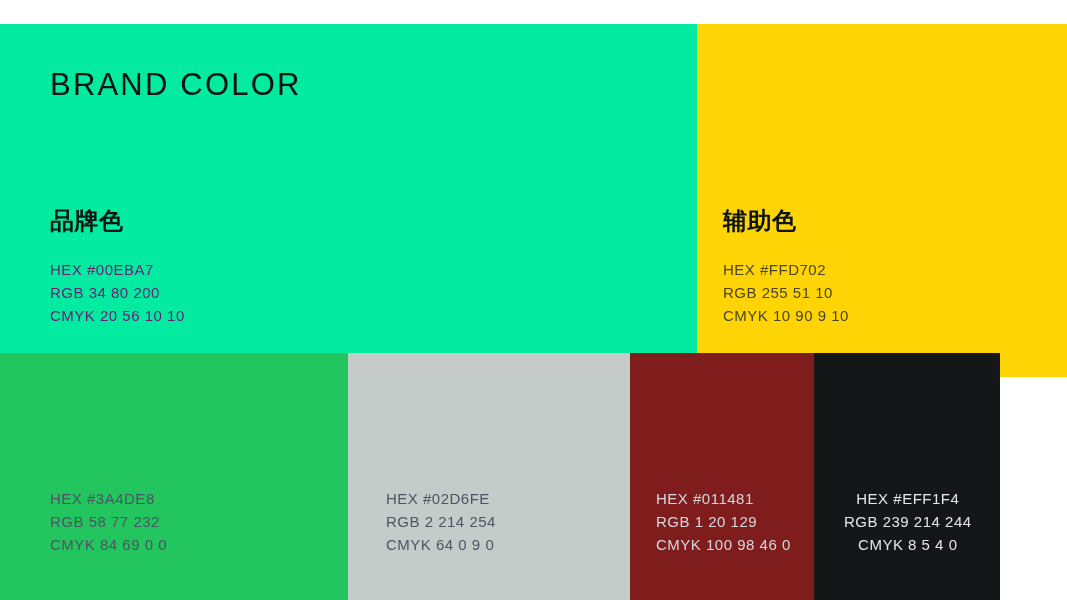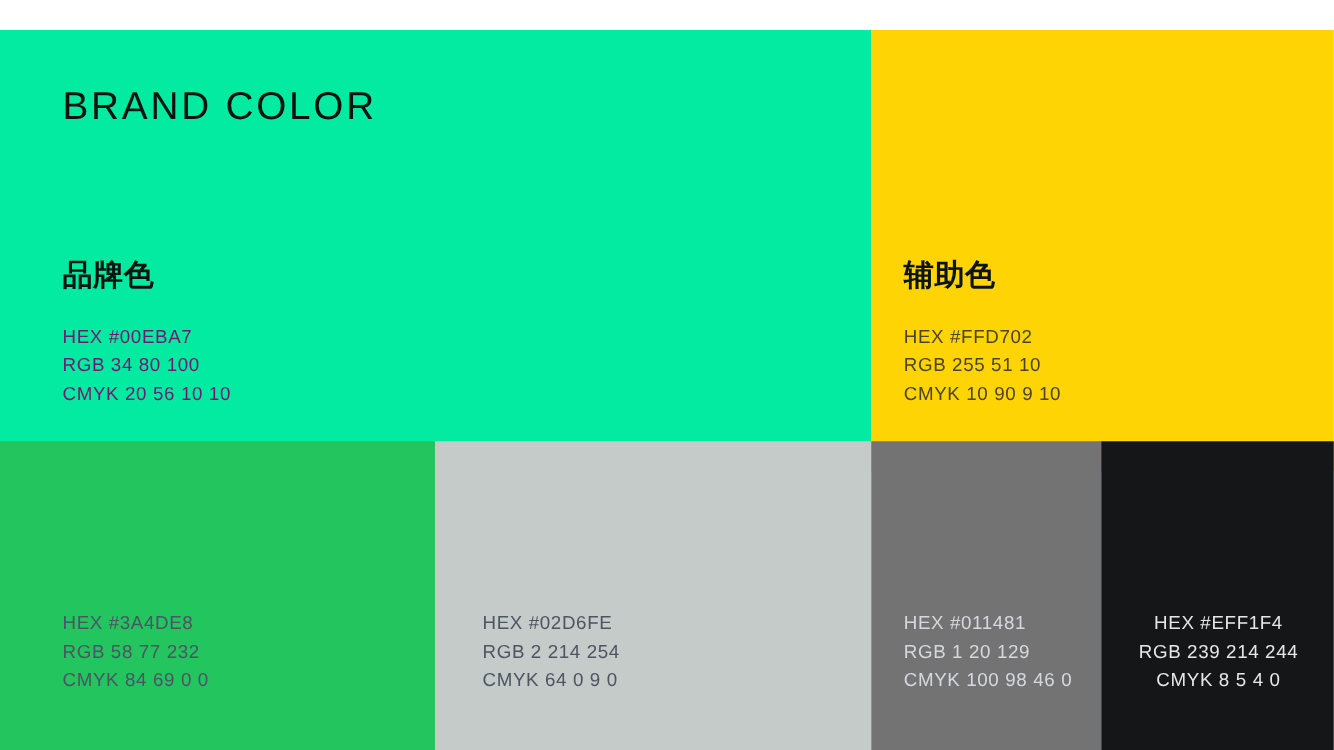--- a/index.html
+++ b/index.html
@@ -95,21 +95,21 @@
     height: 247px;
     box-sizing: border-box;
   }
   .swatch-tile .spec-list {
     position: absolute;
     bottom: 44px;
     top: auto;
   }
 
   .tile-1 { width: 348px; }
-  .tile-2 { width: 349px; padding-left: 24px; }
+  .tile-2 { width: 282px; padding-left: 24px; }
   .tile-3 { width: 184px; }
   .tile-4 { width: 186px; }
 
   .tile-1 .spec-list { left: 50px; }
   .tile-2 .spec-list { left: 38px; }
   .tile-3 .spec-list { left: 26px; }
   .tile-4 .spec-list { left: 30px; }
 </style>
 </head>
 <body>
@@ -119,21 +119,21 @@
   <div class="row-top">
 
     <div class="swatch-primary" style="background-color: rgb(3, 235, 161);">
 
       <div class="page-title" style="color: rgb(11, 20, 16);">BRAND COLOR</div>
 
       <div class="swatch-heading">品牌色</div>
 
       <div class="spec-list" style="color: #701a75;">
         <span class="spec-line">HEX #00EBA7</span>
-        <span class="spec-line">RGB 34 80 100</span>
+        <span class="spec-line">RGB 34 80 200</span>
         <span class="spec-line">CMYK 20 56 10 10</span>
       </div>
     </div>
 
     <div class="swatch-secondary" style="background-color: rgb(255, 212, 5);">
 
       <div class="swatch-heading">辅助色</div>
 
       <div class="spec-list" style="color: rgb(74, 68, 40);">
         <span class="spec-line">HEX #FFD702</span>
@@ -154,21 +154,21 @@
     </div>
 
     <div class="swatch-tile tile-2" style="background-color: rgb(197, 203, 201);">
       <div class="spec-list" style="color: rgb(76, 85, 99);">
         <span class="spec-line">HEX #02D6FE</span>
         <span class="spec-line">RGB 2 214 254</span>
         <span class="spec-line">CMYK 64 0 9 0</span>
       </div>
     </div>
 
-    <div class="swatch-tile tile-3" style="background-color: #737373;">
+    <div class="swatch-tile tile-3" style="background-color: #7f1d1d;">
       <div class="spec-list" style="color: rgb(214, 216, 224);">
         <span class="spec-line">HEX #011481</span>
         <span class="spec-line">RGB 1 20 129</span>
         <span class="spec-line">CMYK 100 98 46 0</span>
       </div>
     </div>
 
     <div class="swatch-tile tile-4" style="background-color: rgb(21, 22, 23); text-align: center;">
       <div class="spec-list" style="color: rgb(228, 230, 234);">
         <span class="spec-line">HEX #EFF1F4</span>

